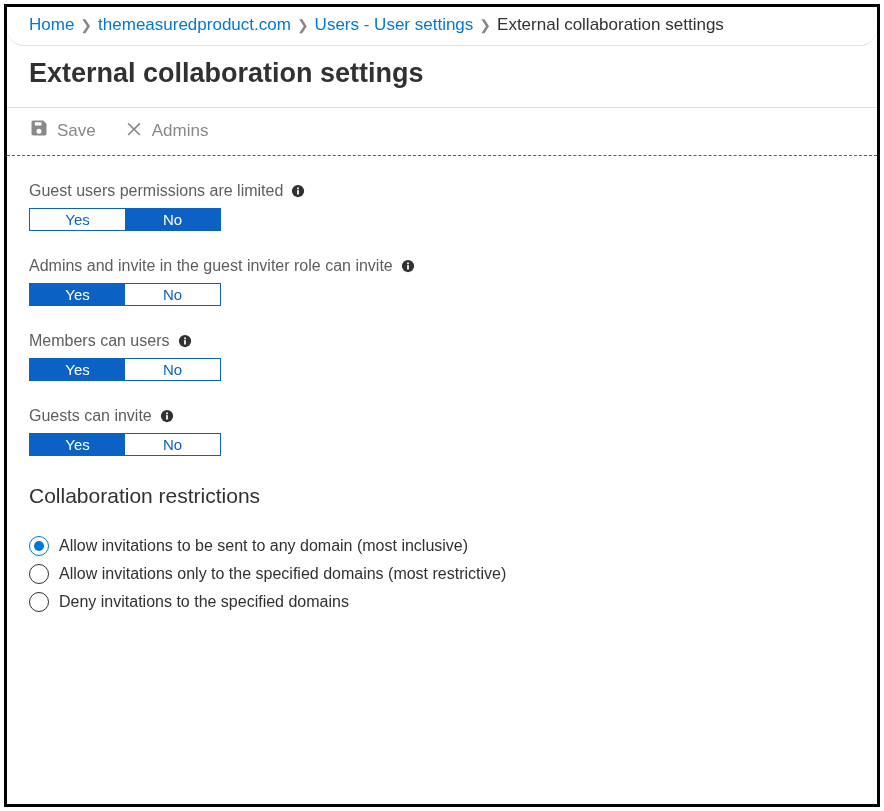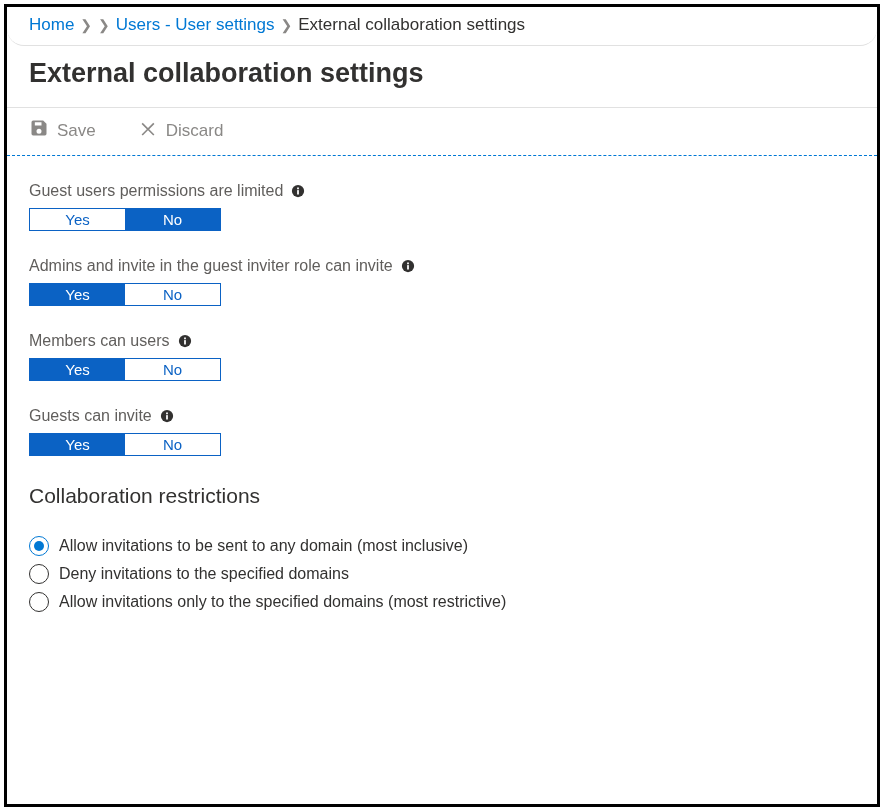--- a/index.html
+++ b/index.html
@@ -41,21 +41,21 @@
     padding: 12px 22px 18px 22px;
     font-size: 27px;
     font-weight: 600;
     color: #323130;
   }
   
   .toolbar {
     border-top: 1px solid #e1e1e1;
     display: flex;
     align-items: flex-end;
-    gap: 42px;
+    gap: 28px;
     padding: 10px 22px 12px 22px;
     border-bottom: 1px dashed #0078d4;
   }
   .toolbar-btn {
     display: flex;
     align-items: center;
     gap: 8px;
     color: #8a8886;
     cursor: pointer;
     font-size: 17px;
@@ -146,20 +146,21 @@
   .radio.checked .dot { display: block; }
 </style>
 </head>
 <body>
 
 <div class="frame">
 
   <nav class="breadcrumb">
     <a href="#">Home</a>
     <span class="sep">❯</span>
+    <a href="#">themeasuredproduct.com</a>
     <span class="sep">❯</span>
     <a href="#">Users - User settings</a>
     <span class="sep">❯</span>
     <span class="current">External collaboration settings</span>
   </nav>
 
   <h1 class="page-title">External collaboration settings</h1>
 
   <div class="toolbar">
     <div class="toolbar-btn">
@@ -169,21 +170,21 @@
           </svg>
       </span>
       <span>Save</span>
     </div>
     <div class="toolbar-btn">
       <span>
         <svg viewBox="0 0 24 24">
             <path d="M18.3 5.71 12 12.01l-6.3-6.3L4.29 7.12l6.3 6.3-6.3 6.3 1.41 1.41 6.3-6.3 6.3 6.3 1.41-1.41-6.3-6.3 6.3-6.3z"></path>
           </svg>
       </span>
-      <span>Discard</span>
+      <span>Admins</span>
     </div>
   </div>
 
   <div class="body">
 
     <div class="setting">
       <div class="setting-label">
         <span>Guest users permissions are limited</span>
         <span class="info-icon">
           <svg viewBox="0 0 16 16">
@@ -254,23 +255,23 @@
 
     <div class="radio-group">
       <label class="radio-row">
         <span class="radio checked">
             <span class="dot"></span>
           </span>
         <span>Allow invitations to be sent to any domain (most inclusive)</span>
       </label>
       <label class="radio-row">
         <span class="radio"></span>
-        <span>Deny invitations to the specified domains</span>
+        <span>Allow invitations only to the specified domains (most restrictive)</span>
       </label>
       <label class="radio-row">
         <span class="radio"></span>
-        <span>Allow invitations only to the specified domains (most restrictive)</span>
+        <span>Deny invitations to the specified domains</span>
       </label>
     </div>
 
   </div>
 
 </div>
 
 </body></html>

